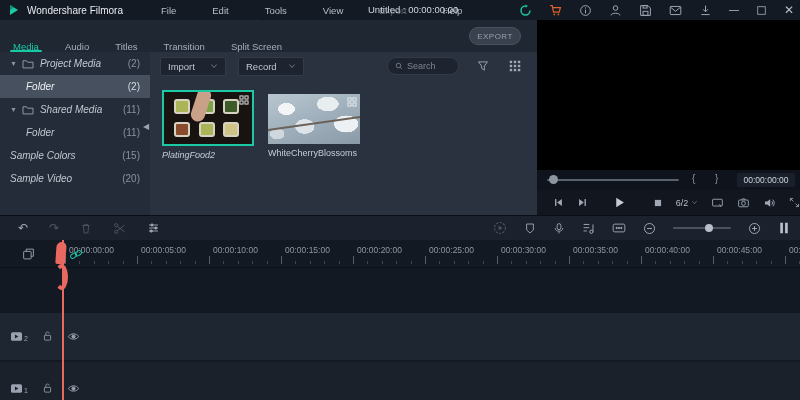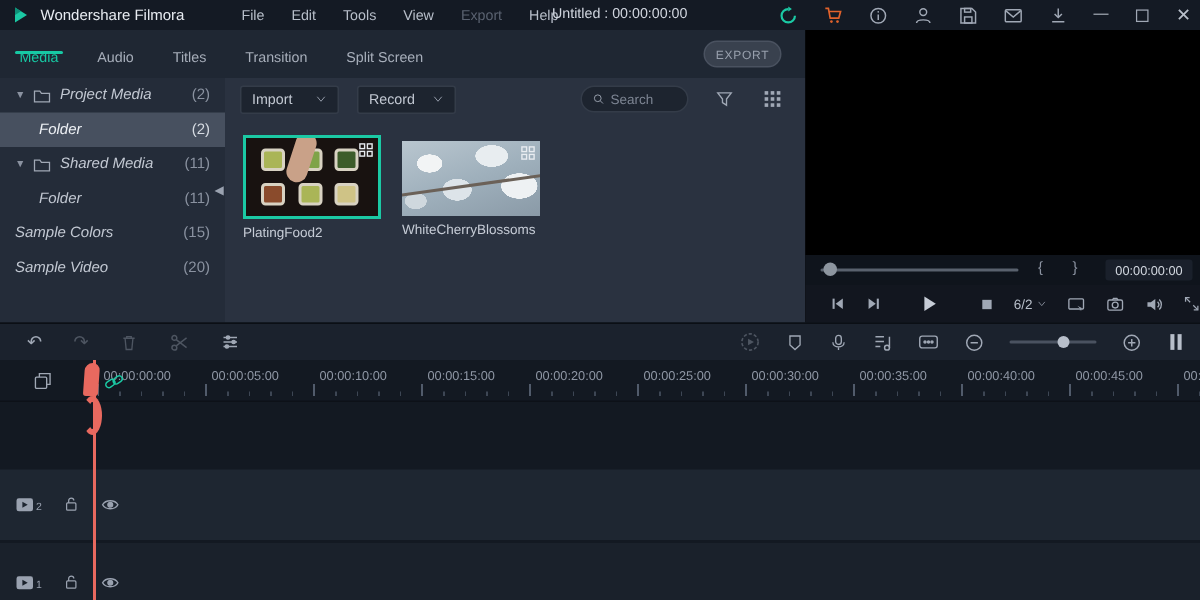--- a/index.html
+++ b/index.html
@@ -9,31 +9,31 @@
   svg { display:block; }
   .ic { stroke:#a0a8b5; fill:none; stroke-width:1.2; }
   .dim { opacity:.38; }
 
   
   #titlebar { left:0; top:0; width:800px; height:20px; background:#141a24;
     display:flex; align-items:center; font-size:9.5px; }
   .logo { display:flex; align-items:center; gap:7px; padding:0 10px 0 8px; }
   .logo-mark { width:12px; height:12px; position:relative; }
   .app-name { color:#e8ecf2; font-size:10px; }
-  .menus { display:flex; gap:18px; margin-left:28px; color:#b8bfca; }
+  .menus { display:flex; gap:36px; margin-left:28px; color:#b8bfca; }
   .menus span { cursor:default; }
   .menu-export { color:#5a6270; }
   .proj-title { position:absolute; left:368px; top:4px; color:#d0d5de; font-size:9.5px; }
   .tb-icons { position:absolute; right:6px; top:0; height:20px; display:flex; align-items:center; gap:17px; }
   .win-glyph { color:#b8bfca; font-size:10px; line-height:10px; }
 
   
   #tabbar { left:0; top:20px; width:537px; height:32px; background:#1f2733; display:flex; }
   .tab { display:flex; flex-direction:column; align-items:center; justify-content:center;
-    gap:20px; padding:0 13px; font-size:9.5px; color:#a7aeba; position:relative; height:16px; }
+    gap:20px; padding:0 13px; font-size:9.5px; color:#a7aeba; position:relative; height:32px; }
   .tab .ic { stroke:#a7aeba; }
   .tab.active { color:#17c9a4; }
   .tab.active .ic { stroke:#17c9a4; }
   .tab.active:after { content:""; position:absolute; left:10px; right:10px; bottom:0;
     height:2px; background:#17c9a4; border-radius:1px; }
   .export-btn { position:absolute; left:469px; top:27px; width:52px; height:18px;
     border:1px solid #4a5260; border-radius:9px; background:#39414e; color:#98a0ad;
     font-size:8px; letter-spacing:.5px; display:flex; align-items:center; justify-content:center; }
 
   
@@ -311,21 +311,21 @@
             <rect x="6.4" y="6.4" width="3.2" height="3.2"></rect>
             <rect x="11.8" y="6.4" width="3.2" height="3.2"></rect>
             <rect x="1" y="11.8" width="3.2" height="3.2"></rect>
             <rect x="6.4" y="11.8" width="3.2" height="3.2"></rect>
             <rect x="11.8" y="11.8" width="3.2" height="3.2"></rect>
           </g>
       </svg>
     </div>
   </div>
 
-  <div class="clip sel" style="left:12px; top:38px;">
+  <div class="clip sel" style="left:12px; top:38px;font-style:italic;">
     <div class="clip-thumb">
       <div class="dishes">
         <div class="dish d1"></div>
           <div class="dish d2"></div>
           <div class="dish d3"></div>
         <div class="dish d4"></div>
           <div class="dish d5"></div>
           <div class="dish d6"></div>
       </div>
       <div class="hand"></div>

